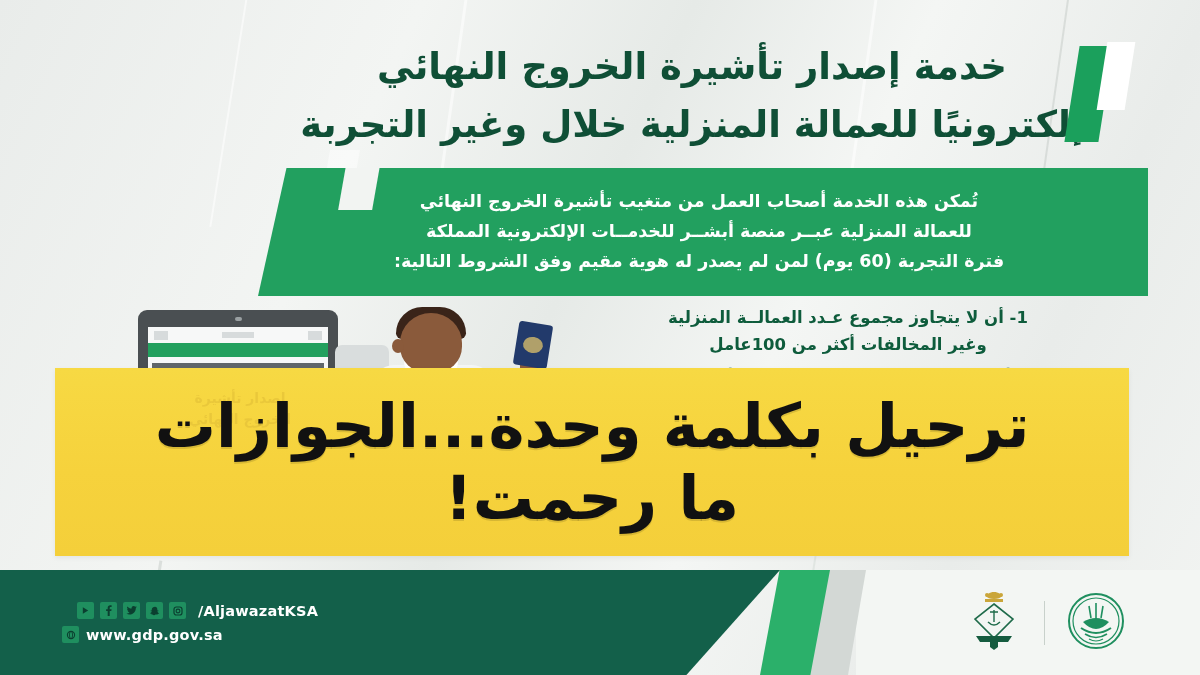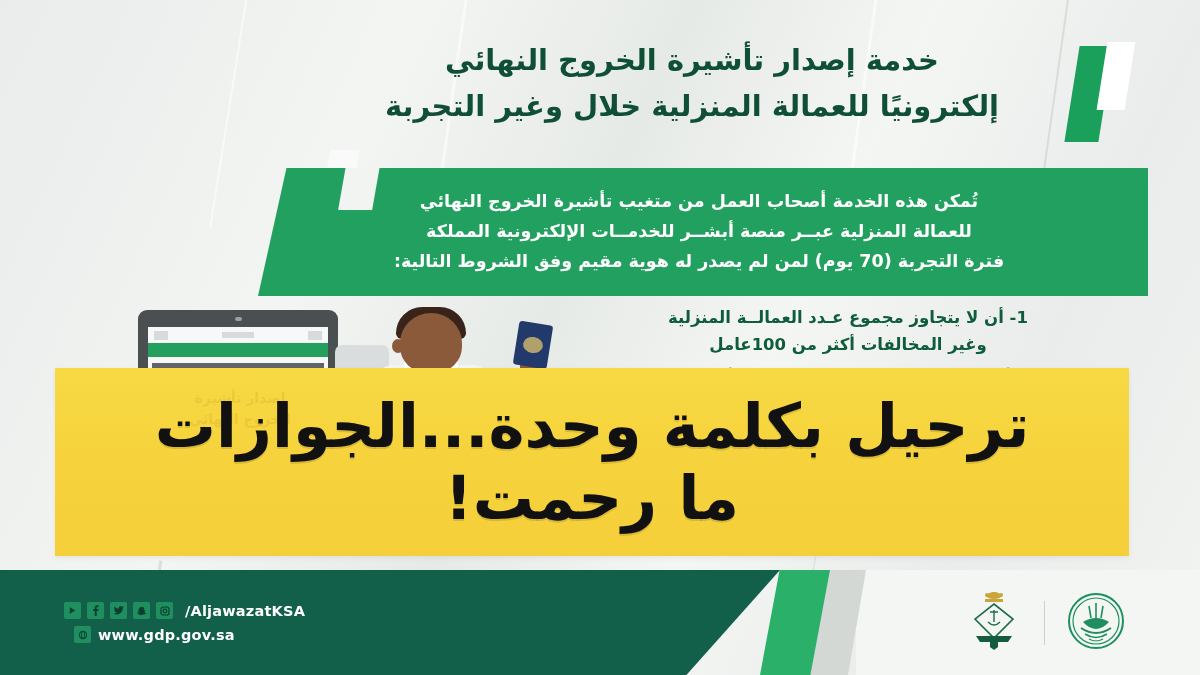--- a/index.html
+++ b/index.html
@@ -17,21 +17,21 @@
   
   .bg-streak{position:absolute;background:rgba(255,255,255,.55);transform-origin:top left;pointer-events:none;}
   .bg-dark-streak{position:absolute;background:rgba(190,198,193,.45);pointer-events:none;}
 
   
   .header{
     position:absolute;top:38px;right:88px;width:840px;text-align:center;
     z-index:6;
   }
   .title-line{
-    color:#0f4f36;font-weight:bold;font-size:29px;line-height:1.58;
+    color:#0f4f36;font-weight:bold;font-size:37px;line-height:1.58;
     letter-spacing:0px;white-space:nowrap;
   }
   .flag-mark{
     position:absolute;top:46px;right:62px;width:66px;height:96px;z-index:6;
   }
   .flag-green{
     position:absolute;left:0;top:0;width:34px;height:96px;background:#1ba05c;
     transform:skewX(-9deg);
   }
   .flag-white{
@@ -146,33 +146,33 @@
   .footer-gray{
     position:absolute;left:806px;top:570px;width:60px;height:105px;z-index:4;
     background:#d3d8d5;
     clip-path:polygon(30% 0,100% 0,70% 100%,0 100%);
   }
   .footer-right{
     position:absolute;left:856px;top:570px;width:344px;height:105px;z-index:4;
     background:#f3f6f3;
   }
   .social-row{
-    position:absolute;left:64px;top:602px;z-index:6;display:flex;align-items:center;gap:6px;direction:ltr;
+    position:absolute;left:77px;top:602px;z-index:6;display:flex;align-items:center;gap:6px;direction:ltr;
   }
   .s-icon{
     width:17px;height:17px;background:#1f8f5f;display:flex;align-items:center;justify-content:center;
     border-radius:2px;color:#0b3f30;font-size:11px;font-weight:bold;line-height:1;
   }
   .s-icon svg{display:block;}
   .handle{
     color:#ffffff;font-size:14.5px;font-weight:bold;margin-right:0;margin-left:0;
     padding-left:6px;letter-spacing:.2px;
   }
   .site-row{
-    position:absolute;left:74px;top:626px;z-index:6;display:flex;align-items:center;gap:7px;direction:ltr;
+    position:absolute;left:62px;top:626px;z-index:6;display:flex;align-items:center;gap:7px;direction:ltr;
   }
   .site{color:#ffffff;font-size:14.5px;font-weight:bold;letter-spacing:.2px;}
 
   .emblem-wrap{
     position:absolute;left:930px;top:588px;width:230px;height:70px;z-index:6;
     display:flex;align-items:center;justify-content:center;gap:22px;direction:ltr;
   }
   .emblem-divider{width:1px;height:44px;background:#c8d1cb;}
 </style>
 </head>
@@ -197,21 +197,21 @@
     <div class="flag-green"></div>
     <div class="flag-white"></div>
   </div>
 
   <div class="green-panel">
     <div class="notch"></div>
   </div>
   <div class="panel-text">
     <div>تُمكن هذه الخدمة أصحاب العمل من متغيب تأشيرة الخروج النهائي</div>
     <div>للعمالة المنزلية عبــر منصة أبشــر للخدمــات الإلكترونية المملكة</div>
-    <div>فترة التجربة (70 يوم) لمن لم يصدر له هوية مقيم وفق الشروط التالية:</div>
+    <div>فترة التجربة (60 يوم) لمن لم يصدر له هوية مقيم وفق الشروط التالية:</div>
   </div>
 
   <div class="illus">
     <div class="tablet-body"></div>
     <div class="tablet-screen"></div>
     <div class="tablet-cam"></div>
     <div class="tablet-bar"></div>
     <div class="tablet-tile" style="left:154px;top:76px;width:14px;height:9px;"></div>
     <div class="tablet-tile" style="left:308px;top:76px;width:14px;height:9px;"></div>
     <div class="tablet-tile" style="left:222px;top:77px;width:32px;height:6px;"></div>

